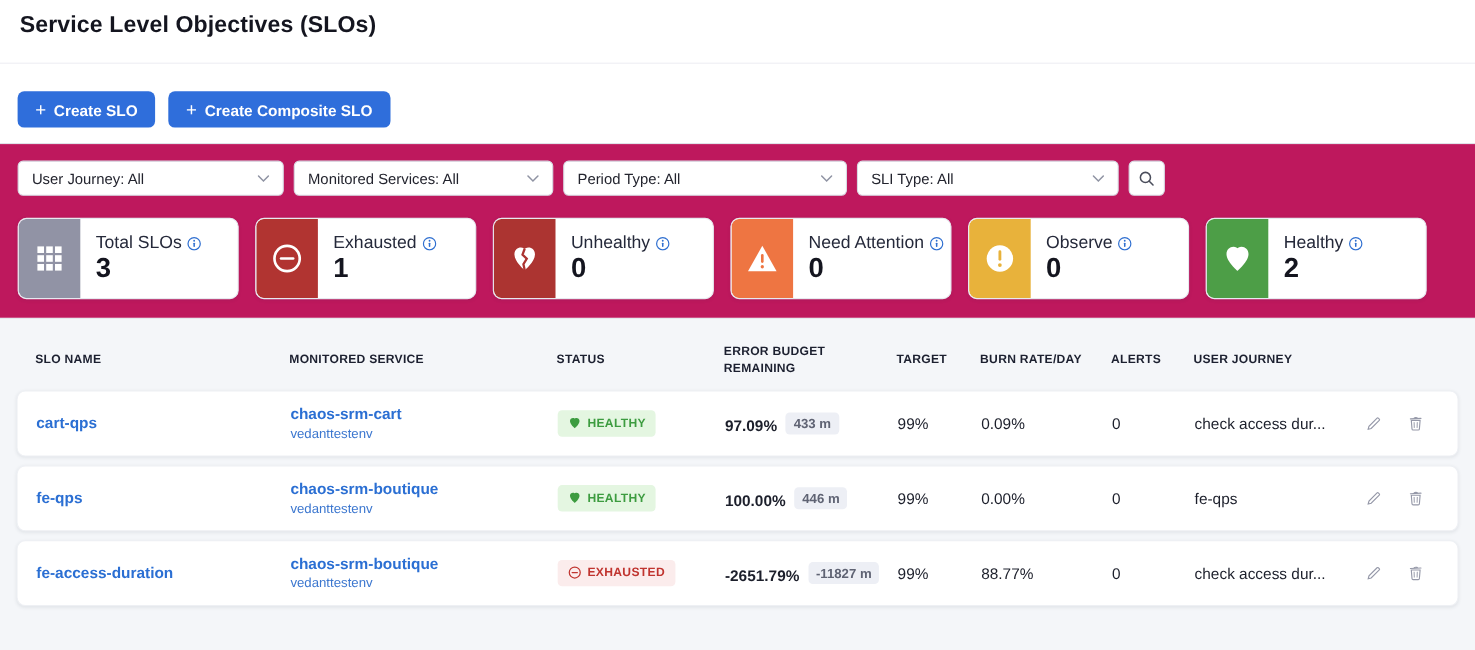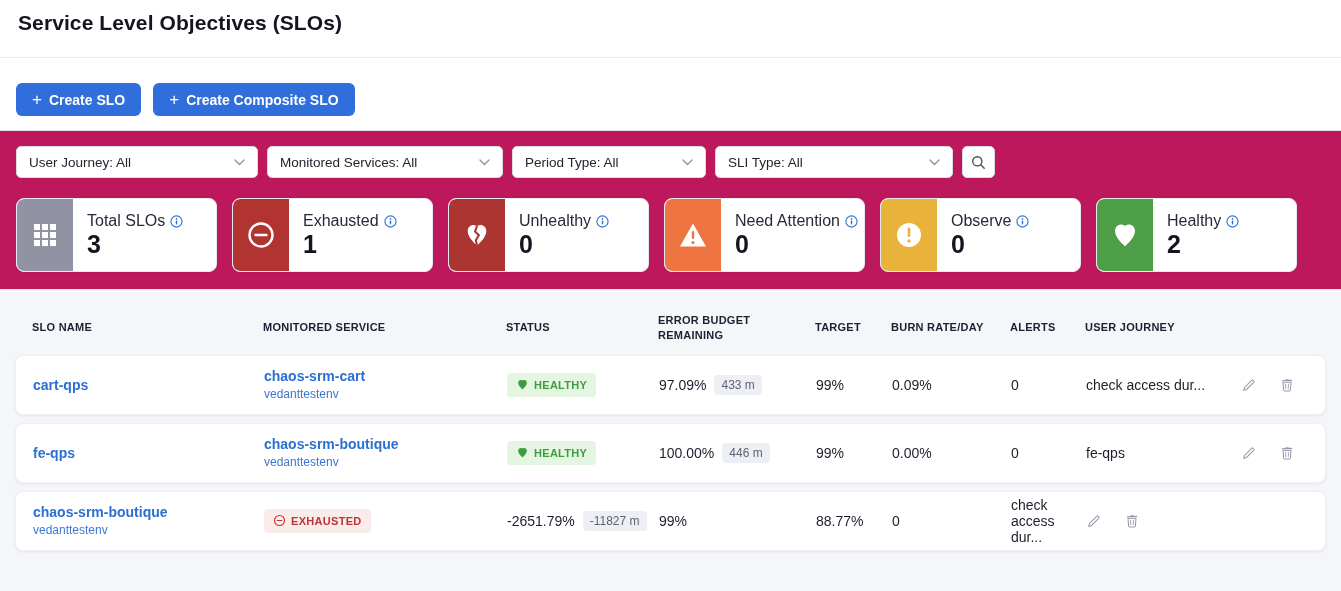--- a/index.html
+++ b/index.html
@@ -13,21 +13,21 @@
 
   
   .actions { background:#fff; padding:25px 16px 22px 16px; border-bottom:1px solid #e0e2e9; height:73px; display:flex; gap:12px; }
   .btn-primary { display:inline-flex; align-items:center; gap:7px; background:#2f6edb; color:#fff; border:none; border-radius:6px; height:33px; padding:0 16px; font-size:14px; font-weight:700; font-family:inherit; cursor:pointer; }
   .btn-plus { font-size:17px; font-weight:400; line-height:1; margin-top:-1px; }
 
   
   .band { background:#be185d; padding:15px 16px 0 16px; }
   .filter-row { display:flex; gap:9px; align-items:center; }
   .dropdown { background:#fff; border:1px solid #d8dae3; border-radius:5px; height:32px; display:flex; align-items:center; justify-content:space-between; padding:0 12px; font-size:13.5px; color:#23242e; cursor:pointer; }
-  .dd-1 { width:242px; } .dd-2 { width:236px; } .dd-3 { width:194px; } .dd-4 { width:238px; }
+  .dd-1 { width:242px; } .dd-2 { width:236px; } .dd-3 { width:258px; } .dd-4 { width:238px; }
   .chev { margin-left:8px; flex:0 0 auto; }
   .search-btn { background:#fff; border:1px solid #d8dae3; border-radius:5px; width:33px; height:32px; display:flex; align-items:center; justify-content:center; cursor:pointer; }
 
   .cards-row { display:flex; gap:15px; margin-top:20px; padding-bottom:17px; }
   .stat-card { width:201px; height:74px; background:#fff; border:1px solid #e7e9f0; border-radius:8px; box-shadow:0 1px 3px rgba(40,45,70,.07); display:flex; overflow:hidden; }
   .stat-icon { width:56px; flex:0 0 56px; display:flex; align-items:center; justify-content:center; border-radius:7px 0 0 7px; }
   .stat-body { padding:13px 0 0 14px; }
   .stat-label-row { display:flex; align-items:center; gap:5px; font-size:16px; color:#25293a; }
   .stat-value { font-size:25px; font-weight:800; color:#14151f; margin-top:1px; line-height:1.1; }
 
@@ -36,21 +36,21 @@
   .tgrid { display:grid; grid-template-columns:231px 243px 152px 157px 76px 119px 75px 155px 86px; align-items:center; }
   .thead { width:1311px; margin-left:15px; padding:23px 0 12px 17px; }
   .th { font-size:11px; font-weight:700; color:#1c2030; letter-spacing:.25px; text-transform:uppercase; line-height:1.35; padding-right:12px; }
   .trow { width:1311px; margin-left:15px; margin-bottom:8px; height:60px; background:#fff; border:1px solid #eef0f4; border-radius:8px; box-shadow:0 1px 3px rgba(40,45,70,.08); padding-left:17px; cursor:pointer; }
   .slo-link { font-size:14px; font-weight:700; color:#2b6fd3; cursor:pointer;margin-top:47px; }
   .svc-name { font-size:14px; font-weight:700; color:#2b6fd3; line-height:1.25; cursor:pointer; }
   .svc-env { font-size:12px; color:#3c77cf; margin-top:2px; }
   .badge { display:inline-flex; align-items:center; gap:5px; height:24px; padding:0 9px; border-radius:4px; font-size:11px; font-weight:700; letter-spacing:.3px; }
   .badge.healthy { background:#e4f6e1; color:#3d9c40; }
   .badge.exhausted { background:#fbecec; color:#c0342f; }
-  .eb-cell { display:flex; align-items:center; gap:8px; font-size:14px; color:#1c1f2b; }
+  .eb-cell { display:flex; align-items:flex-end; gap:8px; font-size:14px; color:#1c1f2b;font-weight:bold; }
   .eb-pill { background:#edeff5; border-radius:4px; padding:3px 7px; font-size:12px; color:#5f6373; white-space:nowrap; }
   .cell { font-size:14px; color:#1c1f2b; }
   .row-actions { display:flex; gap:22px; align-items:center; }
   .icon-btn { background:none; border:none; cursor:pointer; display:flex; padding:0; }
 </style>
 </head>
 <body>
 
 <div class="page-header">
   <div class="page-title">Service Level Objectives (SLOs)</div>
@@ -323,20 +323,21 @@
             <line x1="4" y1="4.8" x2="16" y2="4.2" stroke="#9598a8" stroke-width="1.3" stroke-linecap="round"></line>
             <path d="M8 4.4 C8 3 12 3 12 4.2" fill="none" stroke="#9598a8" stroke-width="1.3"></path>
             <line x1="8.2" y1="8.5" x2="8.4" y2="15" stroke="#9598a8" stroke-width="1.1"></line>
             <line x1="11.8" y1="8.5" x2="11.6" y2="15" stroke="#9598a8" stroke-width="1.1"></line>
           </svg>
       </button>
     </div>
   </div>
 
   <div class="tgrid trow">
+    <div><span class="slo-link">fe-access-duration</span></div>
     <div>
       <div class="svc-name">chaos-srm-boutique</div>
       <div class="svc-env">vedanttestenv</div>
     </div>
     <div>
       <span class="badge exhausted">
         <svg width="13" height="13" viewBox="0 0 30 30">
             <circle cx="15" cy="15" r="11.5" fill="none" stroke="#c0342f" stroke-width="2.6"></circle>
             <line x1="9.5" y1="15" x2="20.5" y2="15" stroke="#c0342f" stroke-width="2.6" stroke-linecap="round"></line>
           </svg>

